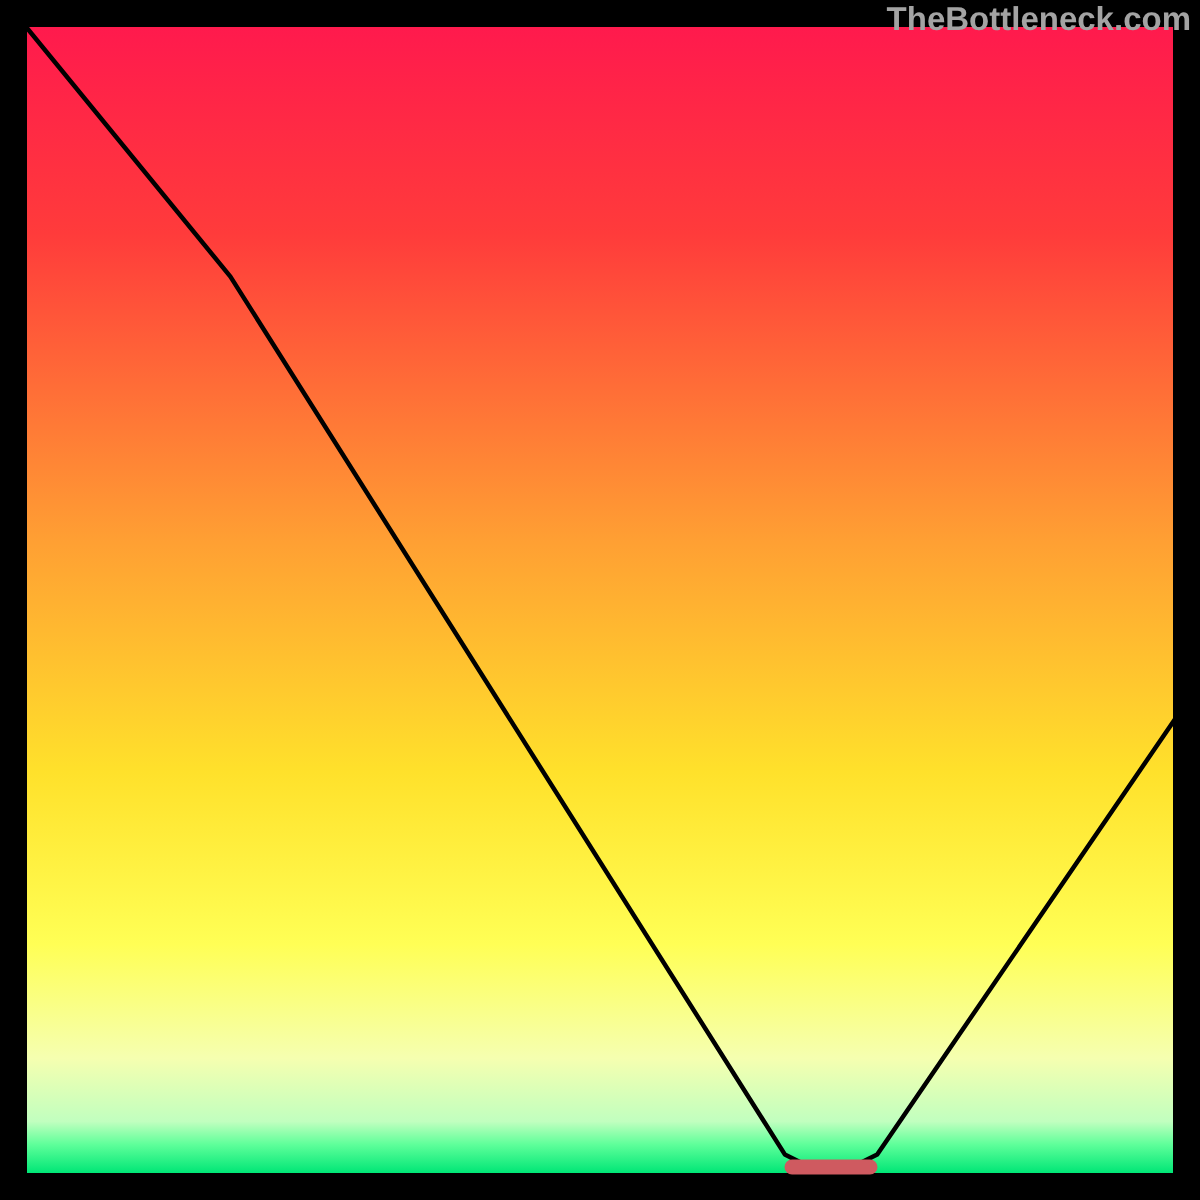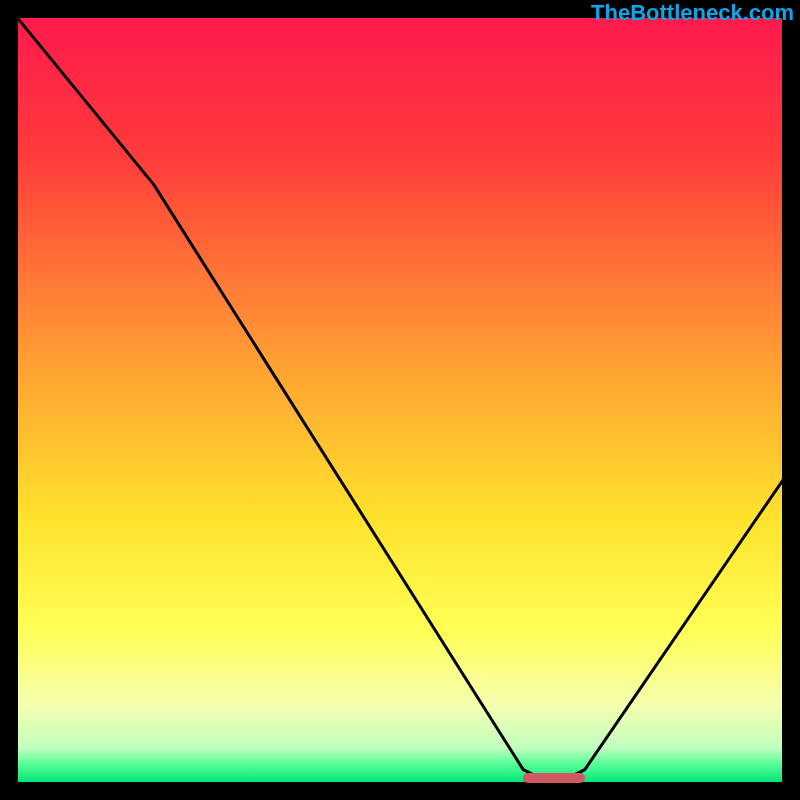--- a/index.html
+++ b/index.html
@@ -35,21 +35,21 @@
     width: 770px;
     height: 770px;
     pointer-events: none;
   }
   .watermark {
     position: absolute;
     top: 0px;
     right: 6px;
     font-size: 22px;
     font-weight: bold;
-    color: #0ea5e9;
+    color: #a3a3a3;
     letter-spacing: 0px;
   }
   .optimum-marker {
     position: absolute;
     height: 10px;
     background: #cf5a60;
     border-radius: 5px;
   }
 </style>
 </head>

